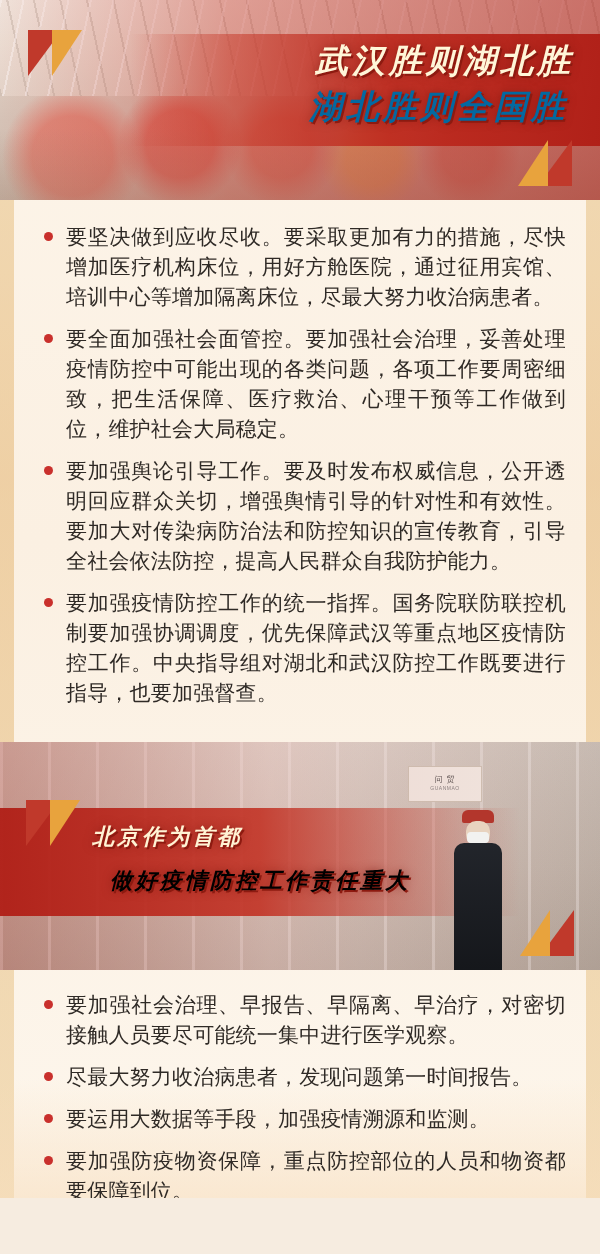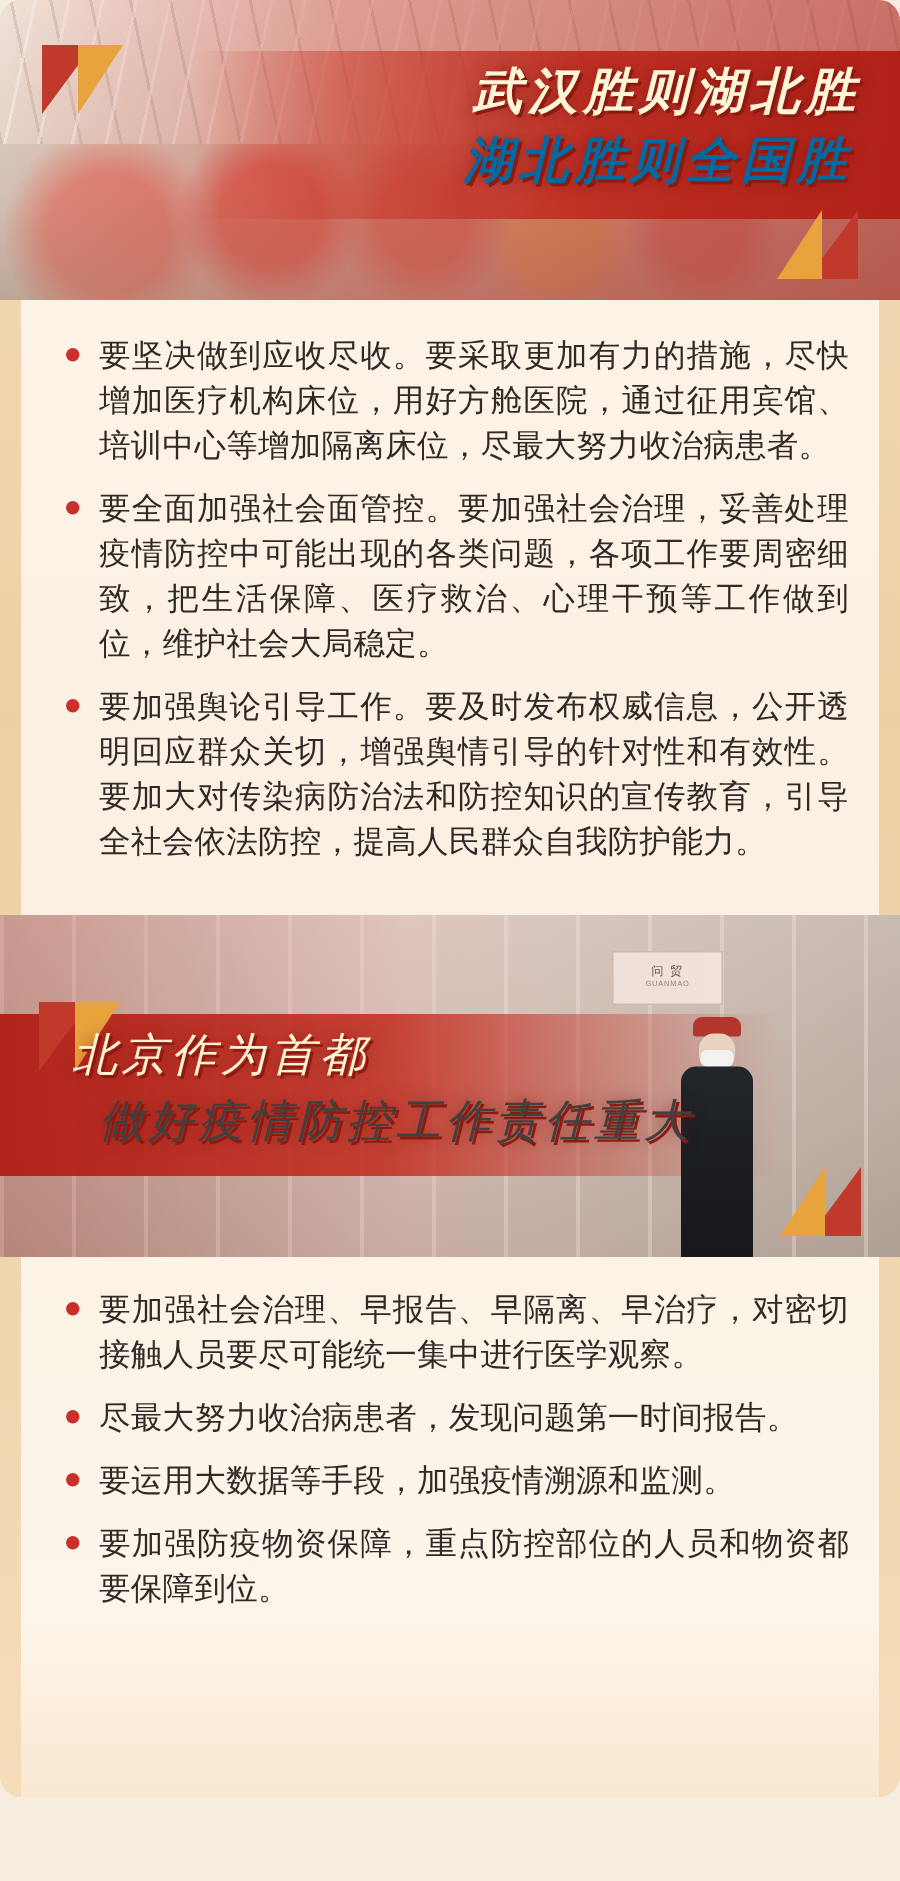--- a/index.html
+++ b/index.html
@@ -12,21 +12,20 @@
     font-family: "Liberation Sans", sans-serif;
     background: #f6ece0;
     overflow: hidden;
   }
   .poster {
     position: relative;
     width: 600px;
     height: 1198px;
     background: linear-gradient(180deg, #fdf5ea 0%, #fbf0e2 45%, #fdf6ec 100%);
     overflow: hidden;
-    border-radius: 14px;
   }
   
   .edge {
     position: absolute;
     top: 0;
     bottom: 0;
     width: 14px;
     background: linear-gradient(180deg, #e9c88f 0%, #e4b572 40%, #e9c88f 100%);
     opacity: .55;
   }
@@ -255,29 +254,30 @@
     background: linear-gradient(90deg, rgba(176,30,22,.95) 0%, rgba(194,48,34,.88) 50%, rgba(200,60,44,0) 100%);
   }
   .hero2-title {
     position: absolute;
     left: 48px;
     top: 72px;
     z-index: 6;
   }
   .hero2-title .line {
     font-family: "DejaVu Serif", serif;
-    font-weight: normal;
-    font-size: 30px;
+    font-weight: bold;
+    font-size: 22px;
     line-height: 44px;
     letter-spacing: 3px;
     color: #fff3d4;
     text-shadow: 2px 2px 0 #8d1a10, 0 0 10px rgba(120,20,12,.65);
     font-style: italic;
-  }
-  .hero2-title .line.l2 { padding-left: 18px; color: #404040; }
+    margin-left: 44px;
+  }
+  .hero2-title .line.l2 { padding-left: 18px; color: #000000; }
   .hero2 .fl1 { left: 26px; top: 58px; }
   .hero2 .fl2 { left: 50px; top: 58px; }
   .hero2 .fr1 { right: 26px; top: 168px; transform: rotate(180deg); }
   .hero2 .fr2 { right: 50px; top: 168px; transform: rotate(180deg); }
 
   .content2 {
     position: relative;
     padding: 20px 34px 18px 40px;
     z-index: 3;
   }
@@ -318,20 +318,24 @@
       <span class="bullet"></span>
       <span>要坚决做到应收尽收。要采取更加有力的措施，尽快增加医疗机构床位，用好方舱医院，通过征用宾馆、培训中心等增加隔离床位，尽最大努力收治病患者。</span>
     </p>
     <p class="para">
       <span class="bullet"></span>
       <span>要全面加强社会面管控。要加强社会治理，妥善处理疫情防控中可能出现的各类问题，各项工作要周密细致，把生活保障、医疗救治、心理干预等工作做到位，维护社会大局稳定。</span>
     </p>
     <p class="para">
       <span class="bullet"></span>
       <span>要加强舆论引导工作。要及时发布权威信息，公开透明回应群众关切，增强舆情引导的针对性和有效性。要加大对传染病防治法和防控知识的宣传教育，引导全社会依法防控，提高人民群众自我防护能力。</span>
+    </p>
+    <p class="para">
+      <span class="bullet"></span>
+      <span>要加强疫情防控工作的统一指挥。国务院联防联控机制要加强协调调度，优先保障武汉等重点地区疫情防控工作。中央指导组对湖北和武汉防控工作既要进行指导，也要加强督查。</span>
     </p>
   </div>
 
   <div class="hero2">
     <div class="hero2-photo"></div>
 
     <div class="panel-sign">
       <div class="t1">问 贸</div>
       <div class="t2">GUANMAO</div>
     </div>

